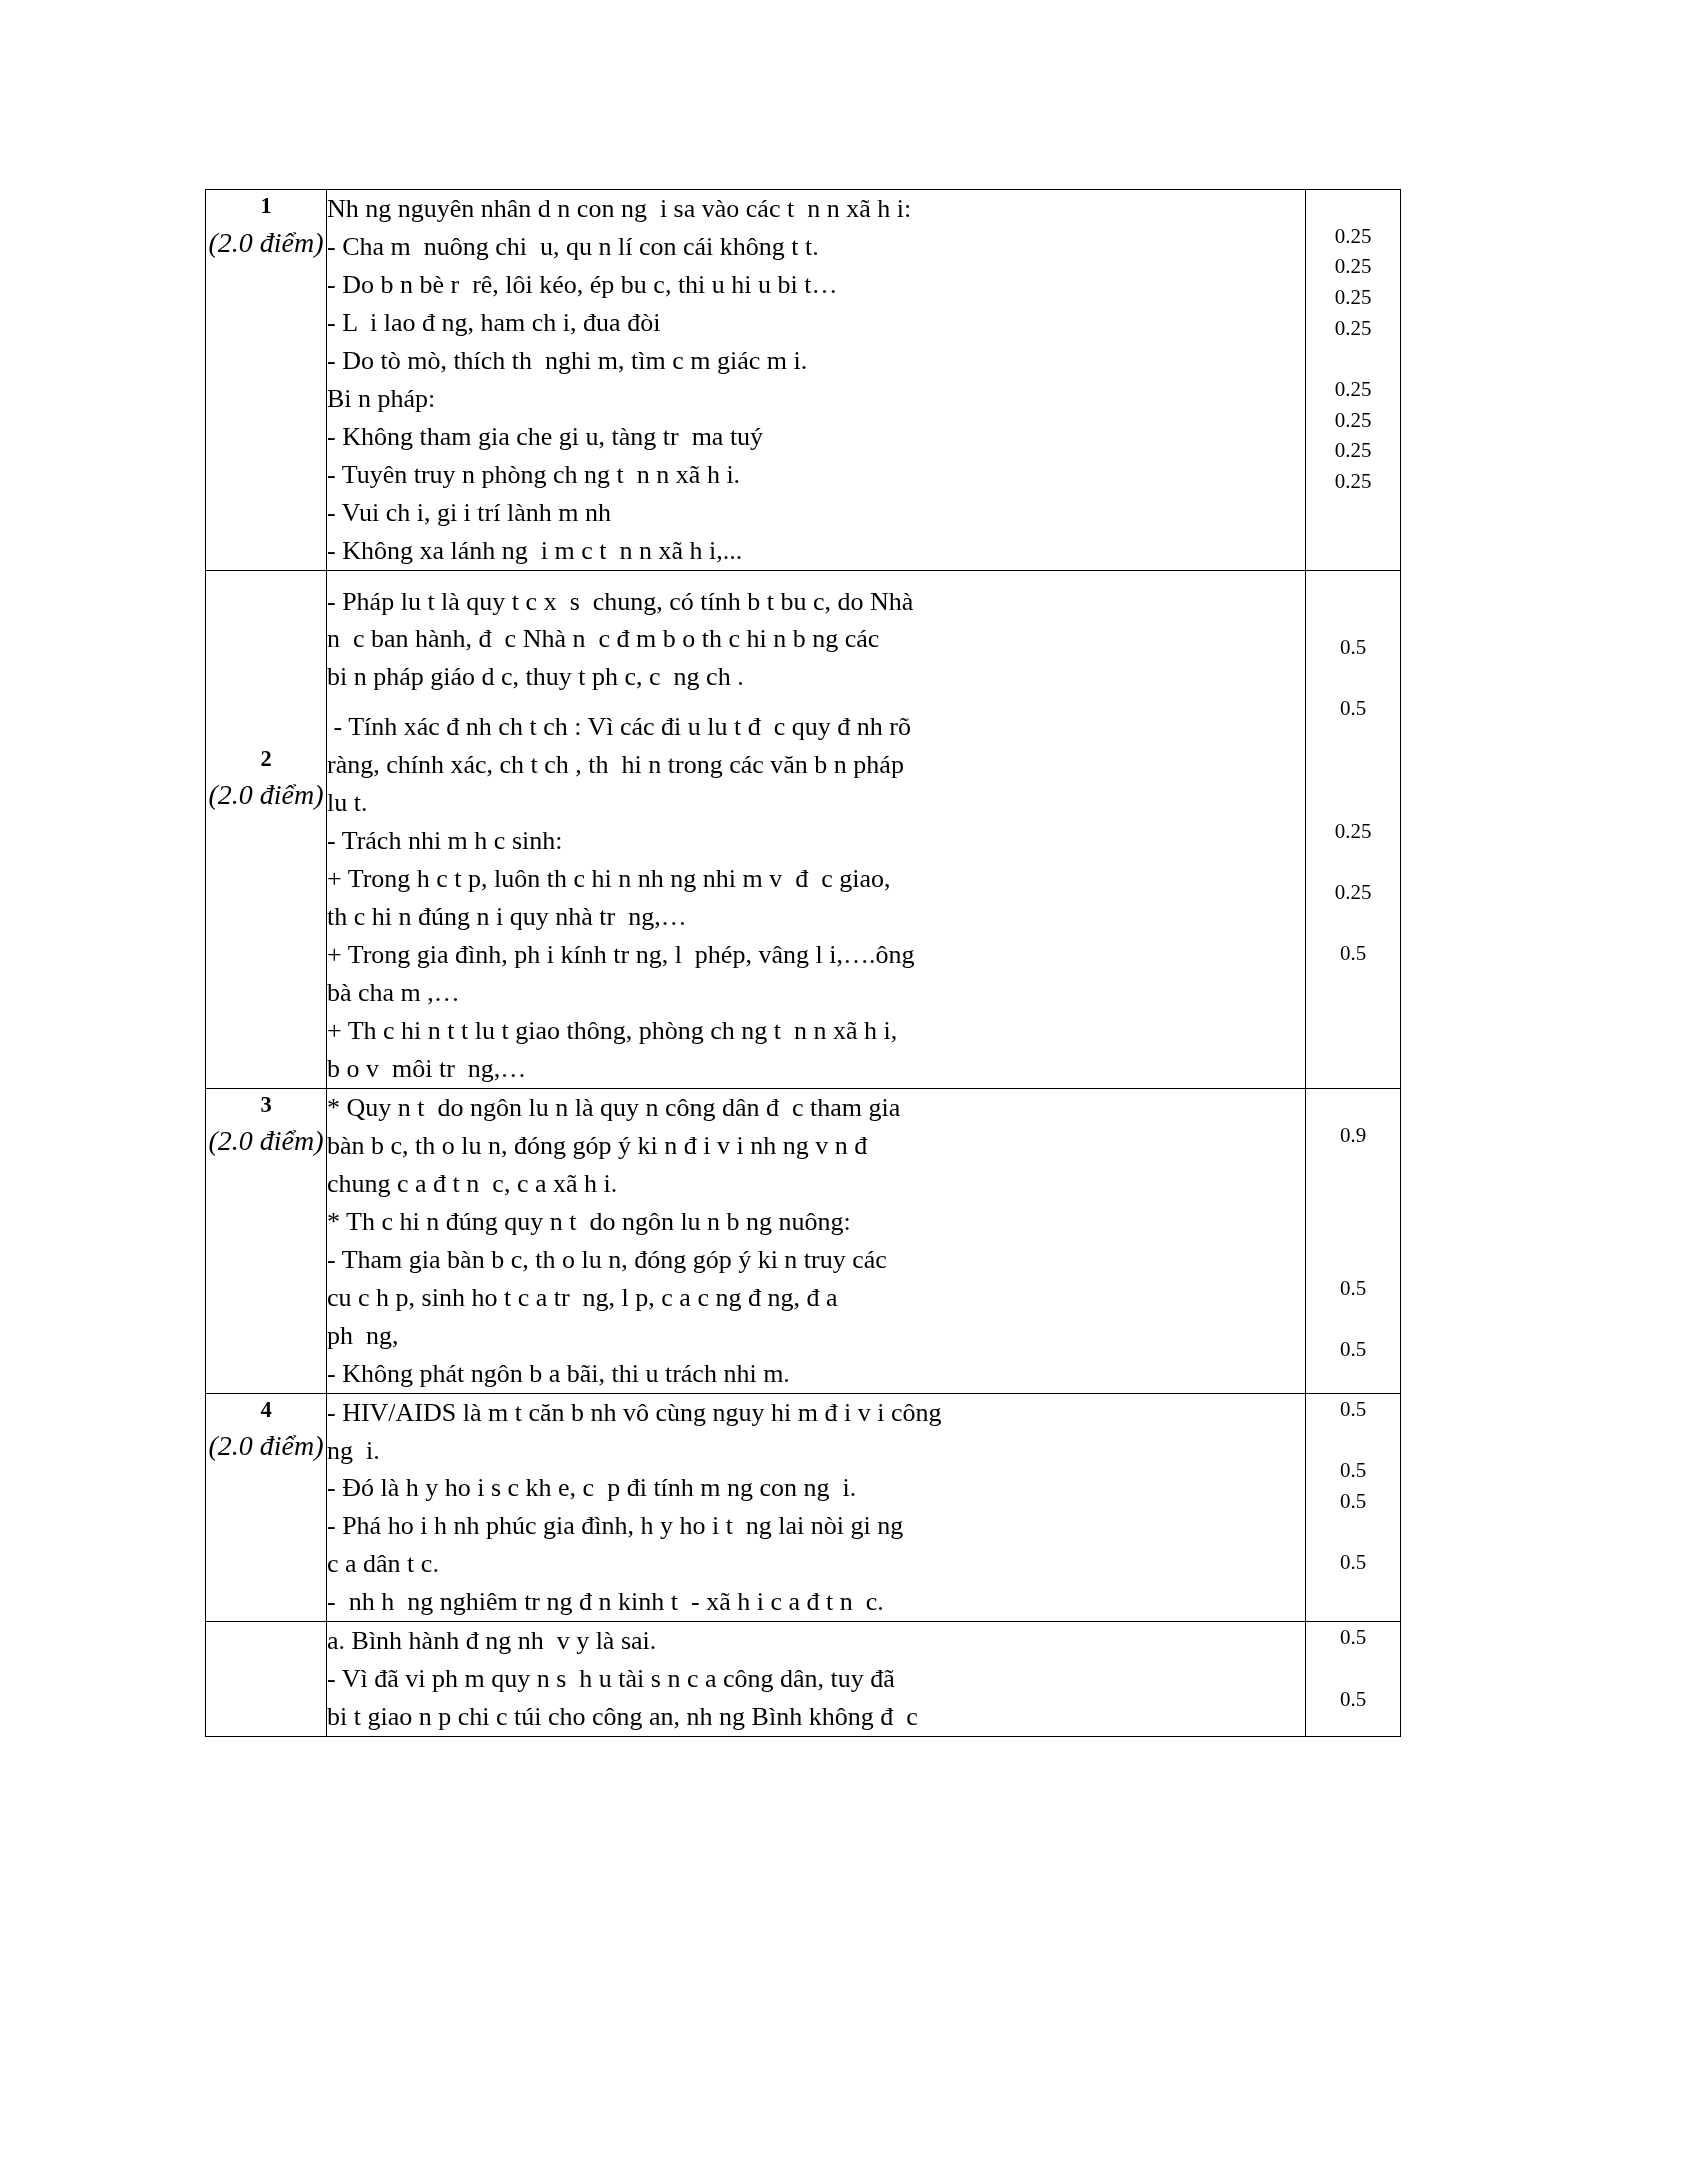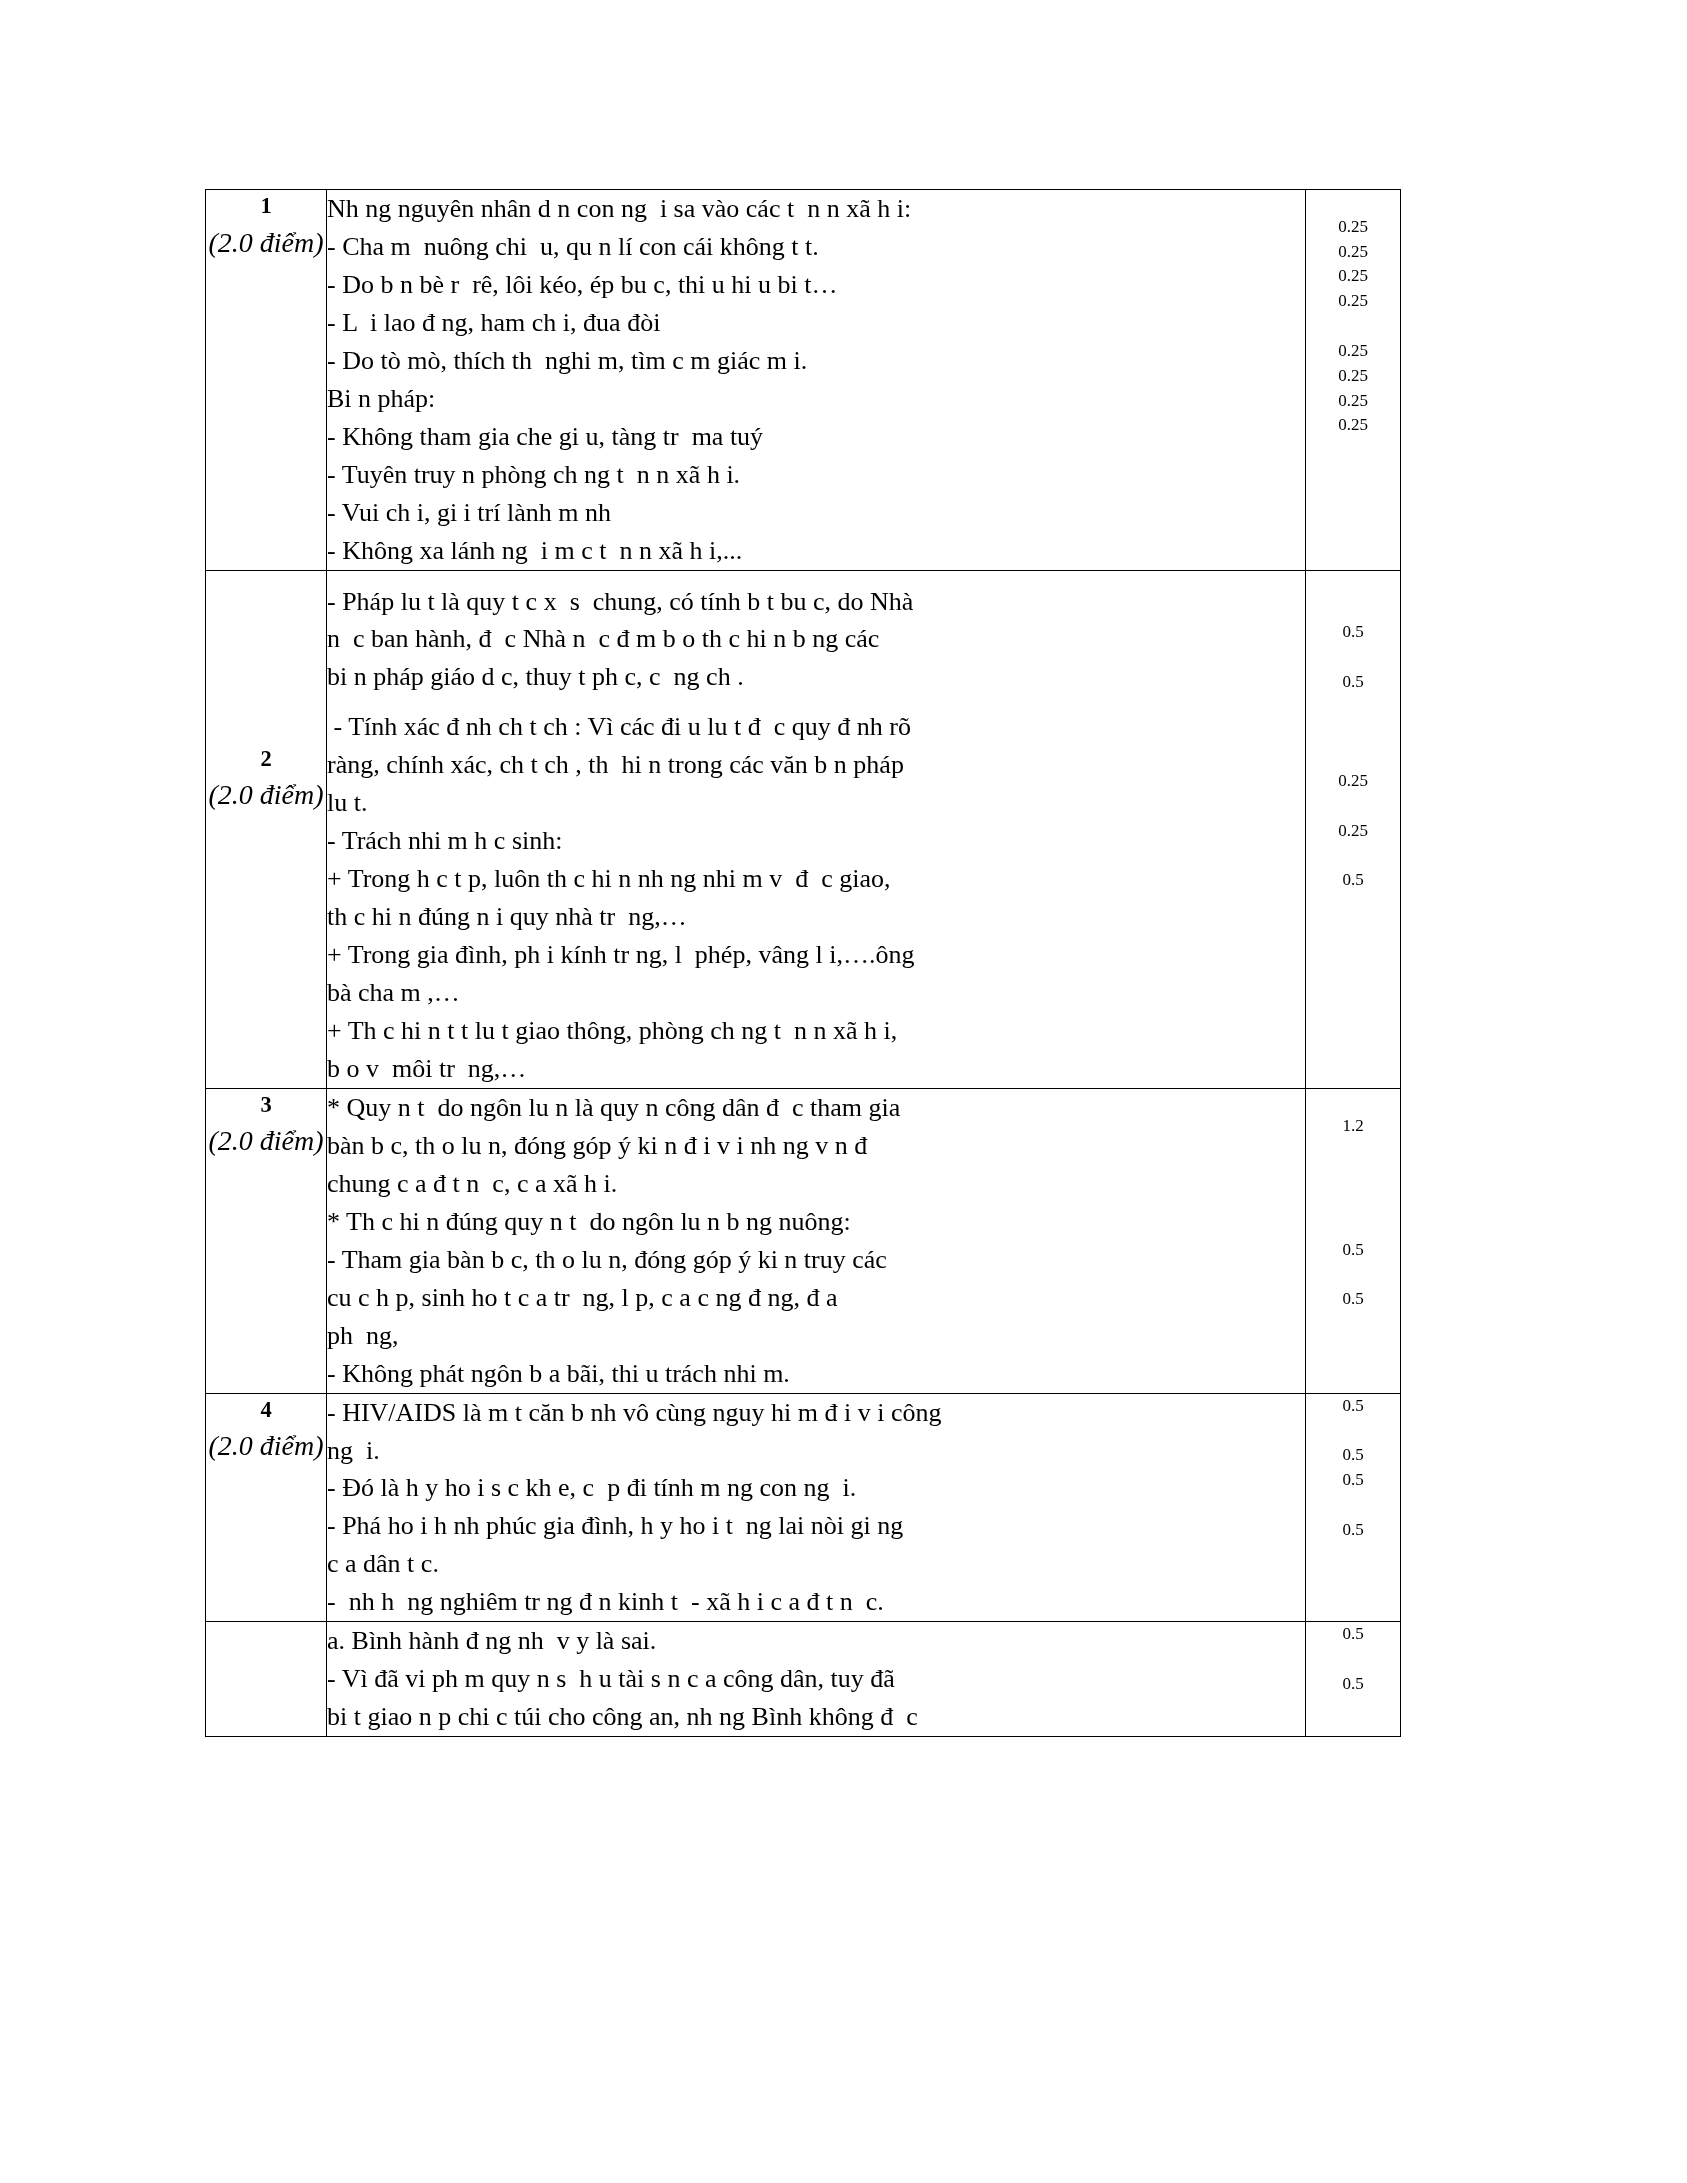--- a/index.html
+++ b/index.html
@@ -68,21 +68,21 @@
     padding: 0;
     white-space: pre-wrap;
   }
   .body-cell p.just {
     text-align: justify;
     margin-top: 12px;
   }
 
   .score-cell {
     padding: 6.6px 6.6px 8px 6.6px;
-    font-size: 17px;
+    font-size: 21px;
     line-height: 1.46;
     text-align: center;
   }
   .score-cell p {
     margin: 0;
     padding: 0;
     min-height: 1.46em;
   }
   .score-cell p.spacer {
     visibility: hidden;
@@ -183,21 +183,21 @@
 bàn b c, th o lu n, đóng góp ý ki n đ i v i nh ng v n đ
 chung c a đ t n  c, c a xã h i.</p>
             <p>* Th c hi n đúng quy n t  do ngôn lu n b ng nuông:</p>
             <p>- Tham gia bàn b c, th o lu n, đóng góp ý ki n truy các
 cu c h p, sinh ho t c a tr  ng, l p, c a c ng đ ng, đ a
 ph  ng,</p>
             <p>- Không phát ngôn b a bãi, thi u trách nhi m.</p>
           </td>
           <td class="score-cell">
             <p class="spacer">0</p>
-            <p>1.2</p>
+            <p>0.9</p>
             <p class="spacer">0</p>
             <p class="spacer">0</p>
             <p class="spacer">0</p>
             <p class="spacer">0</p>
             <p>0.5</p>
             <p class="spacer">0</p>
             <p>0.5</p>
           </td>
         </tr>
 

